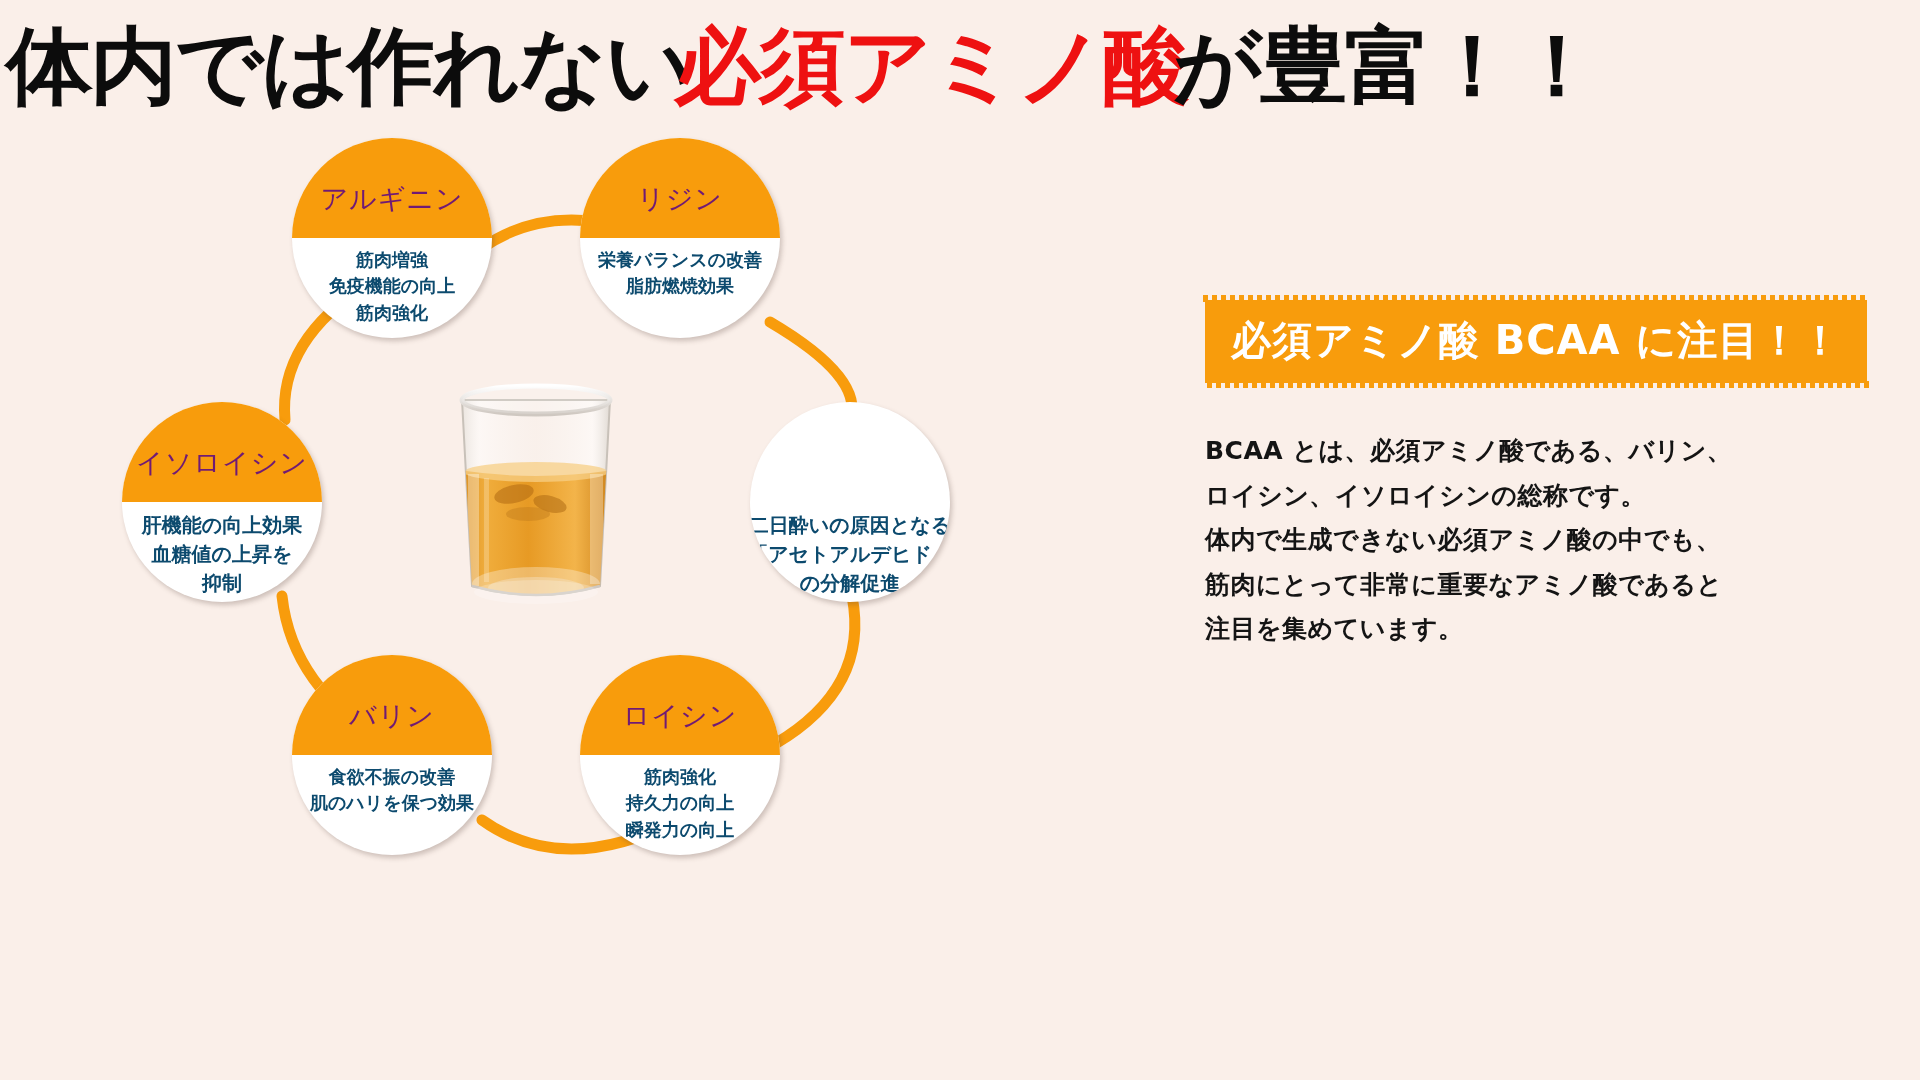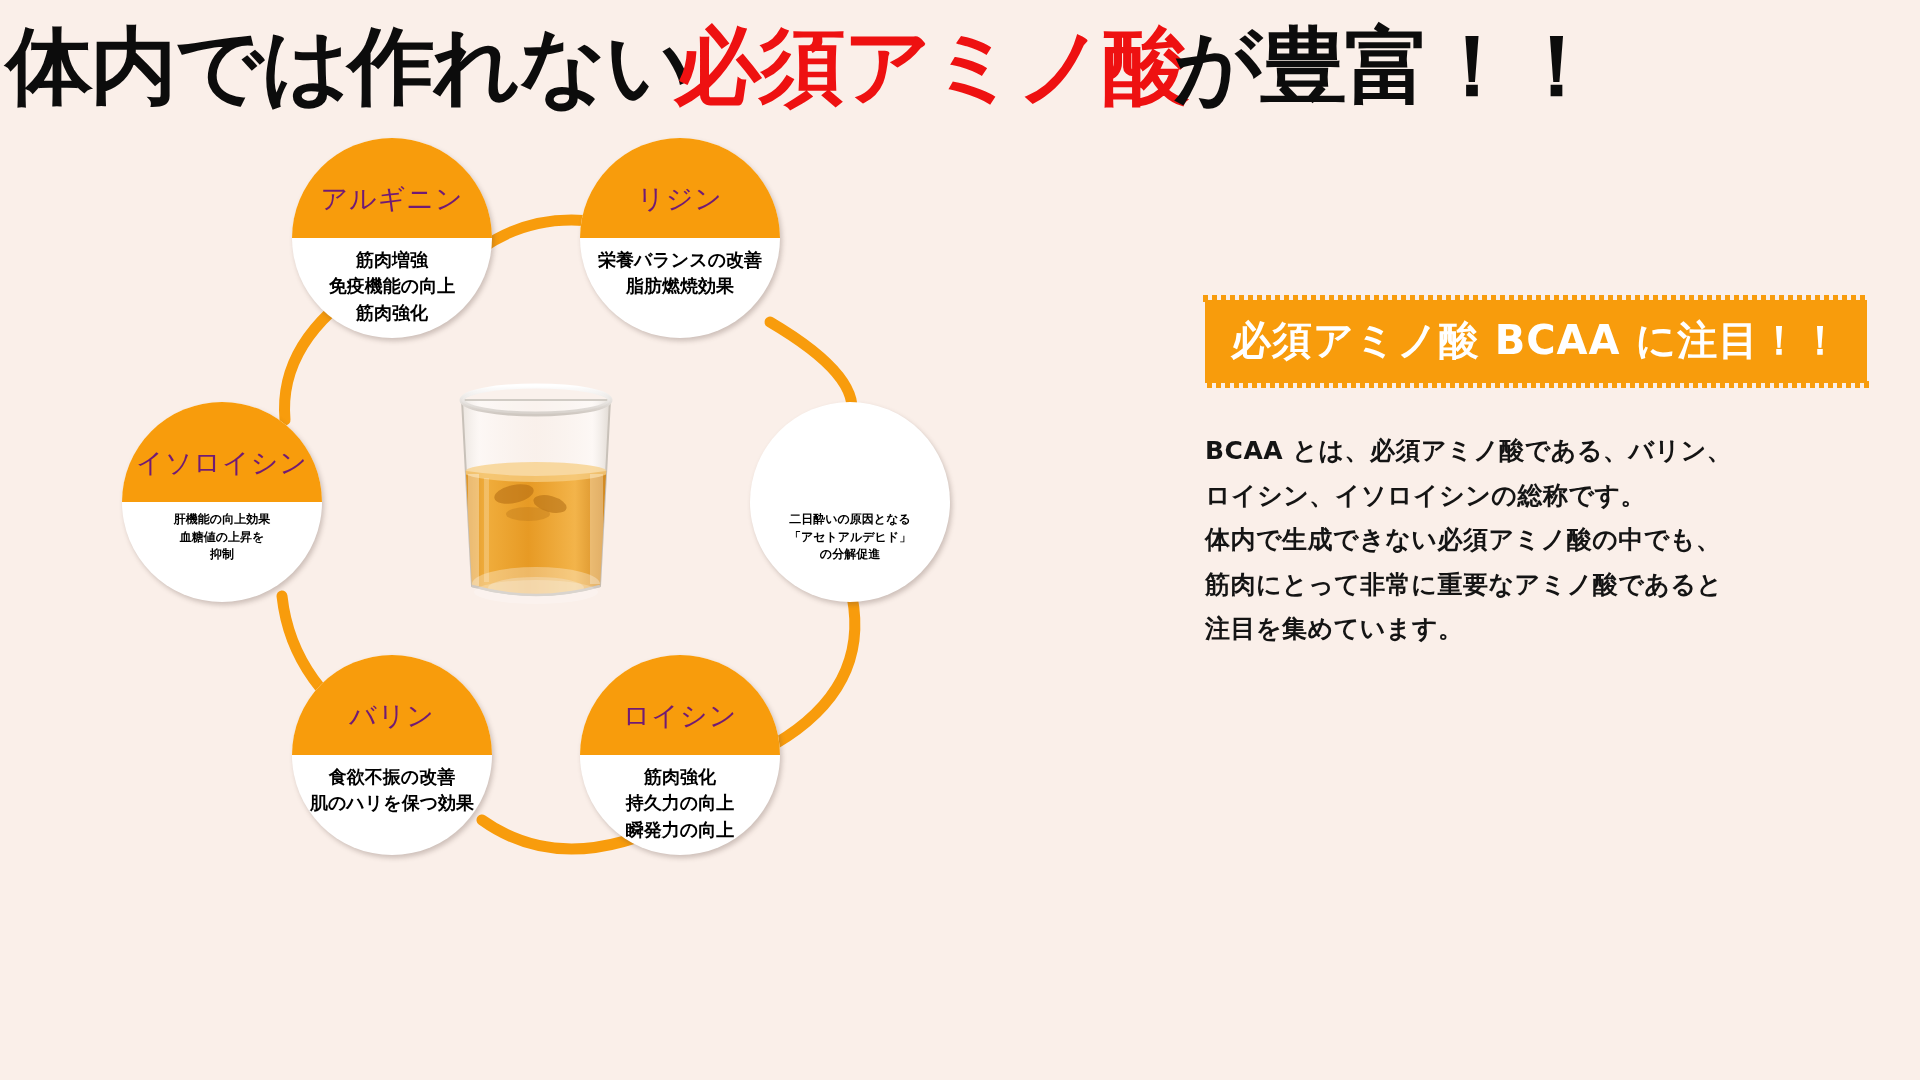--- a/index.html
+++ b/index.html
@@ -89,28 +89,28 @@
     position:absolute;
     left:0; top:50%;
     width:100%; height:50%;
     display:flex;
     flex-direction:column;
     align-items:center;
     justify-content:flex-start;
     padding-top:9px;
   }
   .bubble .body .ln{
-    color:#000000;
+    color:#0c4a6e;
     font-family:"DejaVu Sans","Liberation Sans",sans-serif;
     font-weight:bold;
     font-size:18px;
     line-height:1.46;
     white-space:nowrap;
   }
-  .bubble.small-lines .body .ln{ font-size:12px; }
+  .bubble.small-lines .body .ln{ font-size:20px; }
 
   
   #b-arginine    { left:182px; top:8px;  }
   #b-lysine      { left:470px; top:8px;  }
   #b-alanine     { left:640px; top:272px;}
   #b-leucine     { left:470px; top:525px;}
   #b-valine      { left:182px; top:525px;}
   #b-isoleucine  { left:12px;  top:272px;}
 
   

